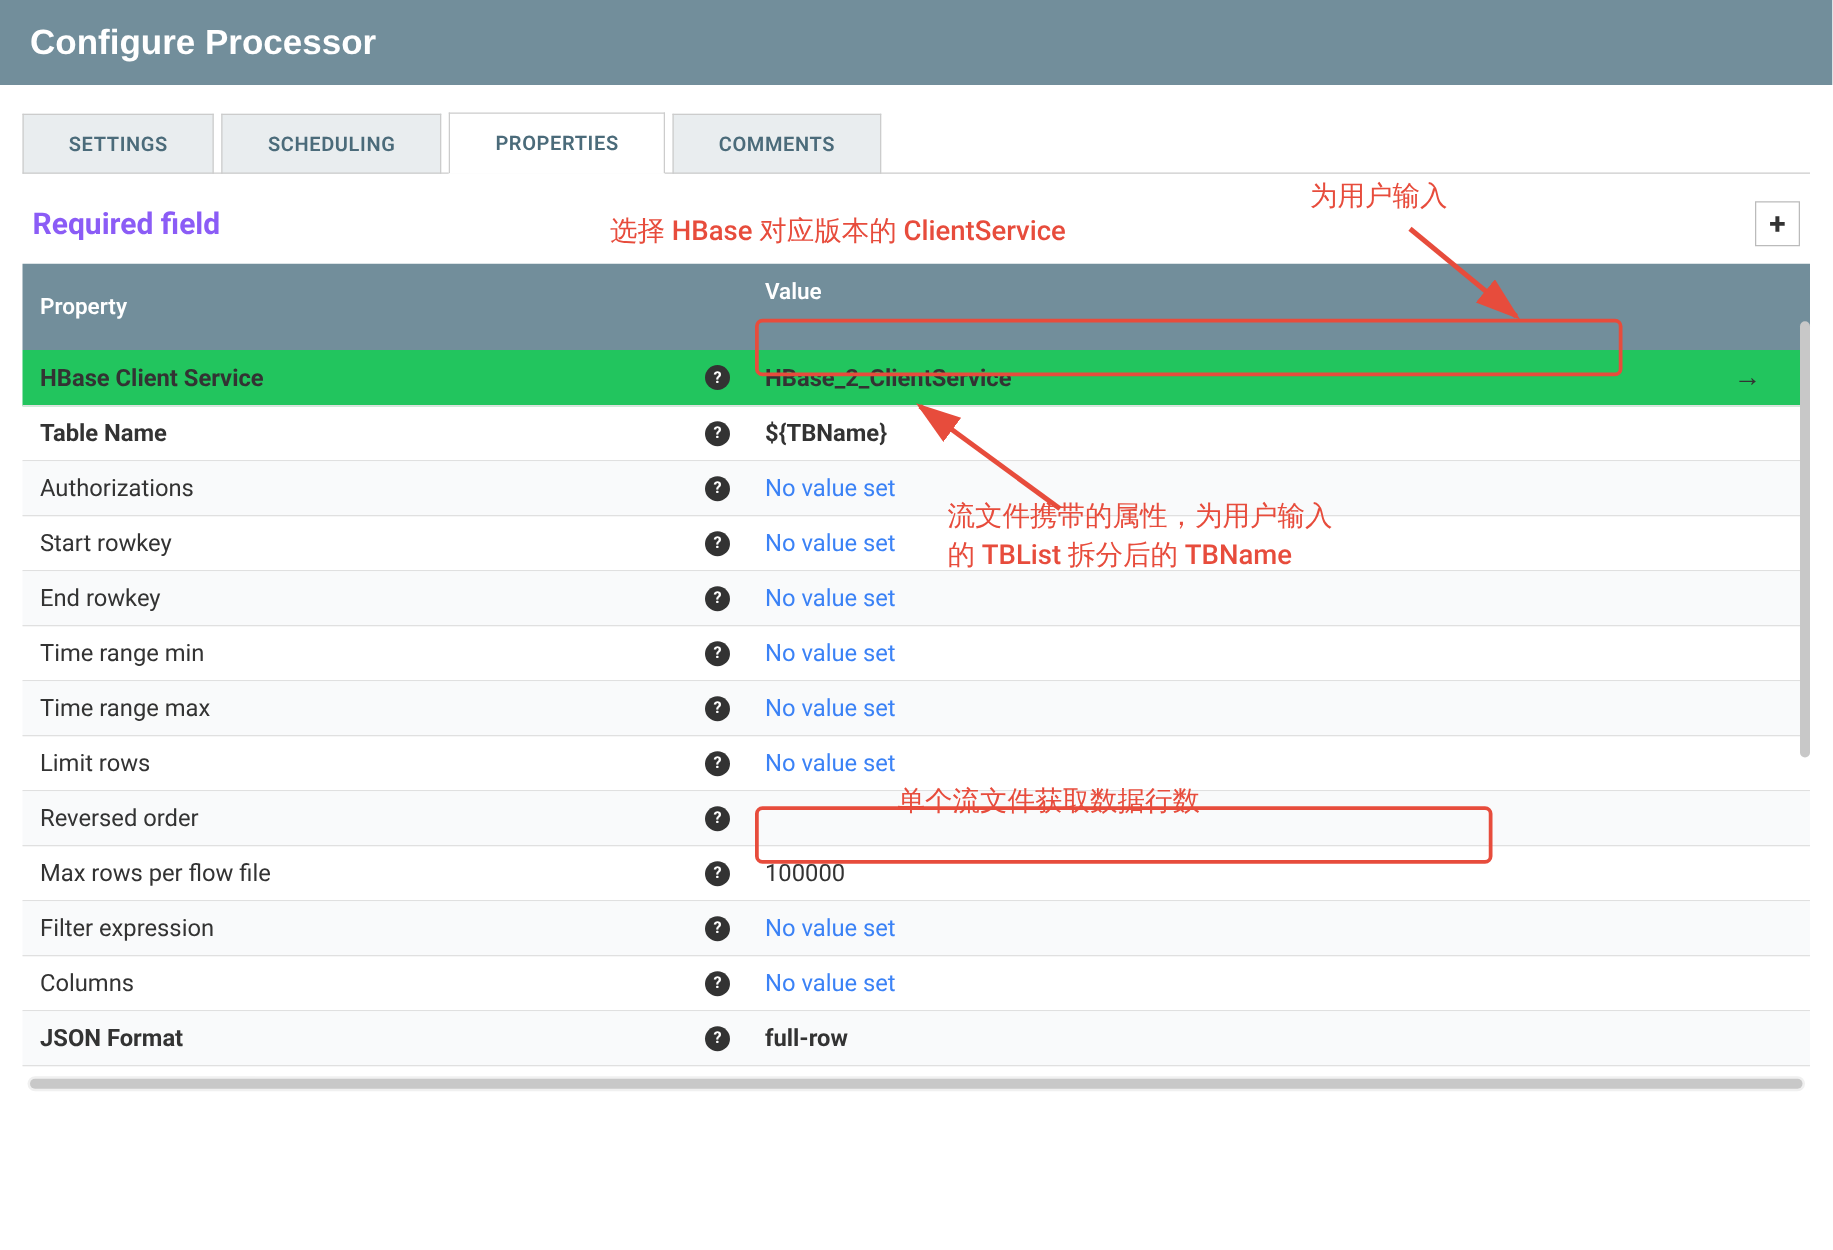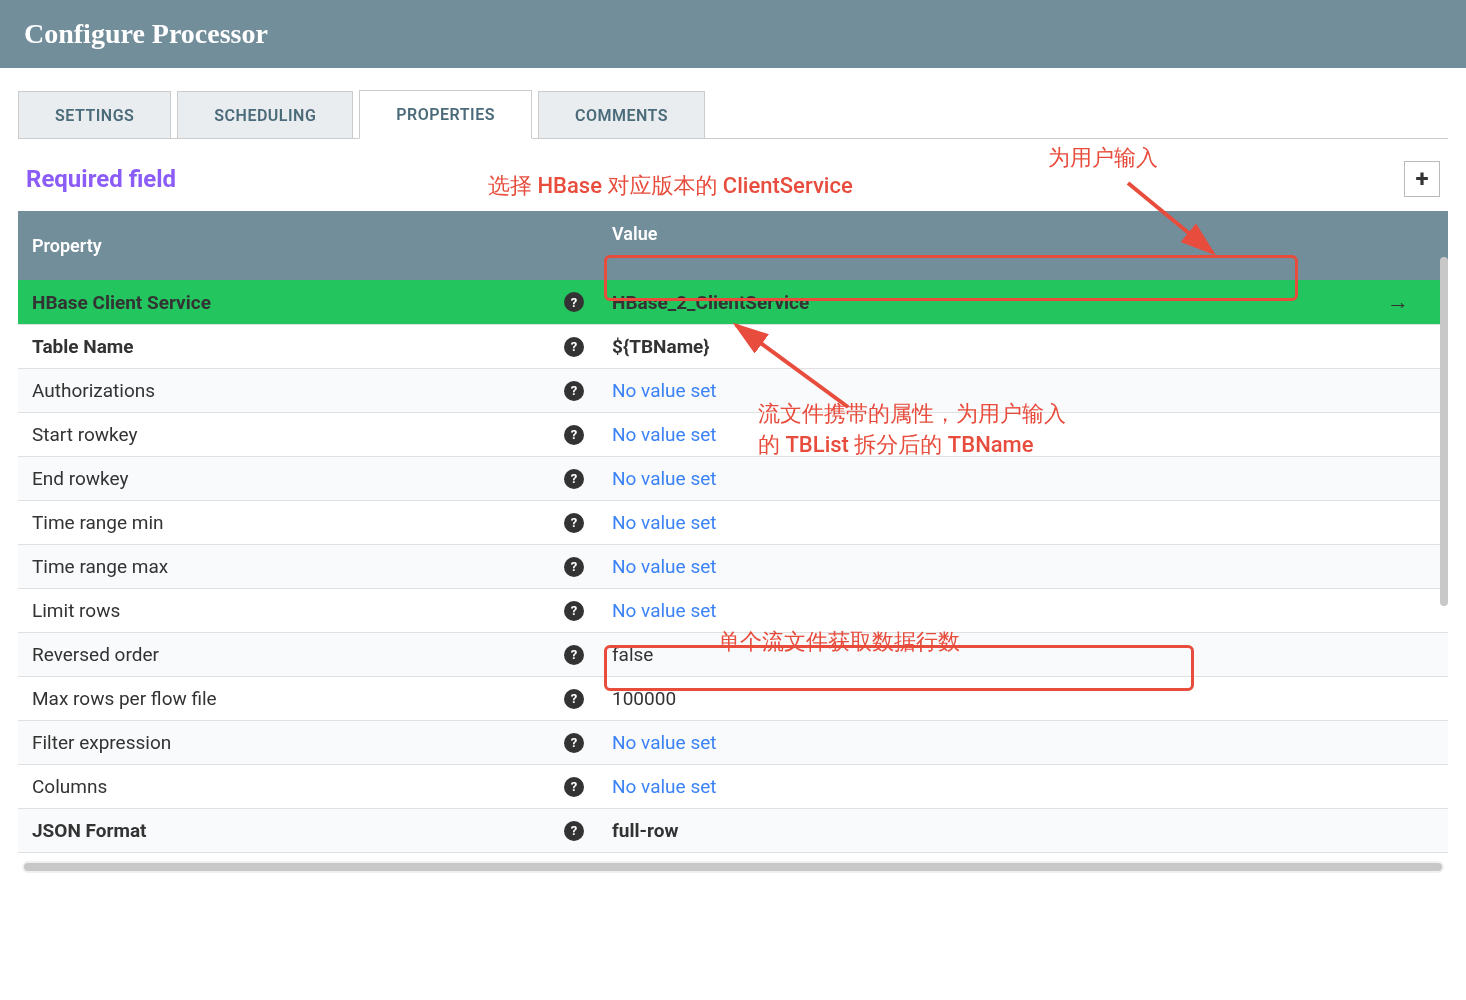--- a/index.html
+++ b/index.html
@@ -1,18 +1,18 @@
 <!DOCTYPE html>
 <html><head>
   <meta charset="utf-8">
   <style>
     * { box-sizing: border-box; margin: 0; padding: 0; }
     body { font-family: -apple-system, BlinkMacSystemFont, "Segoe UI", Roboto, "Helvetica Neue", Arial, sans-serif; background: #fff; color: #333; }
 
-    .header-bar { background: #728e9b; color: #fff; padding: 18px 24px; font-size: 28px; font-weight: 700; font-family: Liberation Serif, serif; }
+    .header-bar { background: #728e9b; color: #fff; padding: 18px 24px; font-size: 28px; font-weight: 700; font-family: Liberation Sans, sans-serif; }
 
     .tab-container { margin: 22px 18px 0 18px; display: flex; gap: 6px; align-items: flex-end; }
     .tab { background: #e9edef; border: 1px solid #ccc; border-bottom: none; padding: 14px 36px; font-size: 16px; font-weight: 600; color: #4b6b7a; cursor: pointer; letter-spacing: 0.5px; }
     .tab.active { background: #fff; color: #4b6b7a; border: 1px solid #ccc; border-bottom: 1px solid #fff; position: relative; z-index: 2; }
 
     .body-region { position: relative; margin: 0 18px 18px 18px; border-top: 1px solid #ccc; margin-top: -1px; padding-top: 22px; }
 
     .required-row { display: flex; align-items: center; justify-content: space-between; padding: 0 8px 14px 8px; }
     .required-label { font-size: 24px; font-weight: 700; color: #8b5cf6; }
     .add-btn { width: 36px; height: 36px; border: 1px solid #bbb; background: #fff; font-size: 24px; font-weight: 700; color: #333; display: flex; align-items: center; justify-content: center; cursor: pointer; }
@@ -158,23 +158,20 @@
           </div>
           <div class="cell-val">
             <span class="no-value">No value set</span>
           </div>
           <div class="cell-action"></div>
         </div>
         <div class="prop-row">
           <div class="cell-prop">
             <span>Reversed order</span>
             <span class="help-icon">?</span>
-          </div>
-          <div class="cell-val">
-            <span>false</span>
           </div>
           <div class="cell-action"></div>
         </div>
         <div class="prop-row">
           <div class="cell-prop">
             <span>Max rows per flow file</span>
             <span class="help-icon">?</span>
           </div>
           <div class="cell-val">
             <span>100000</span>

